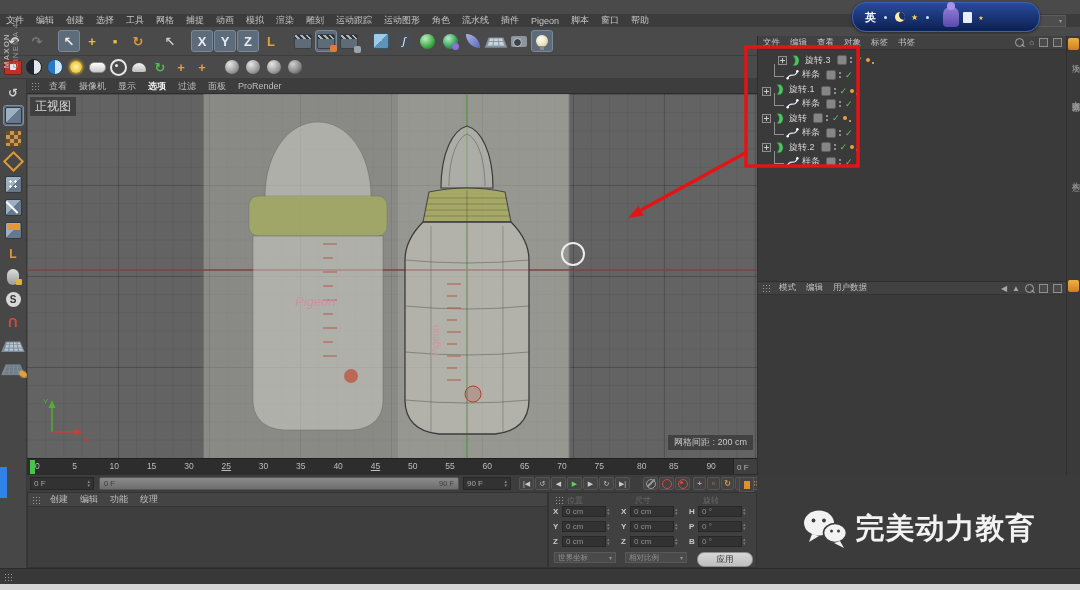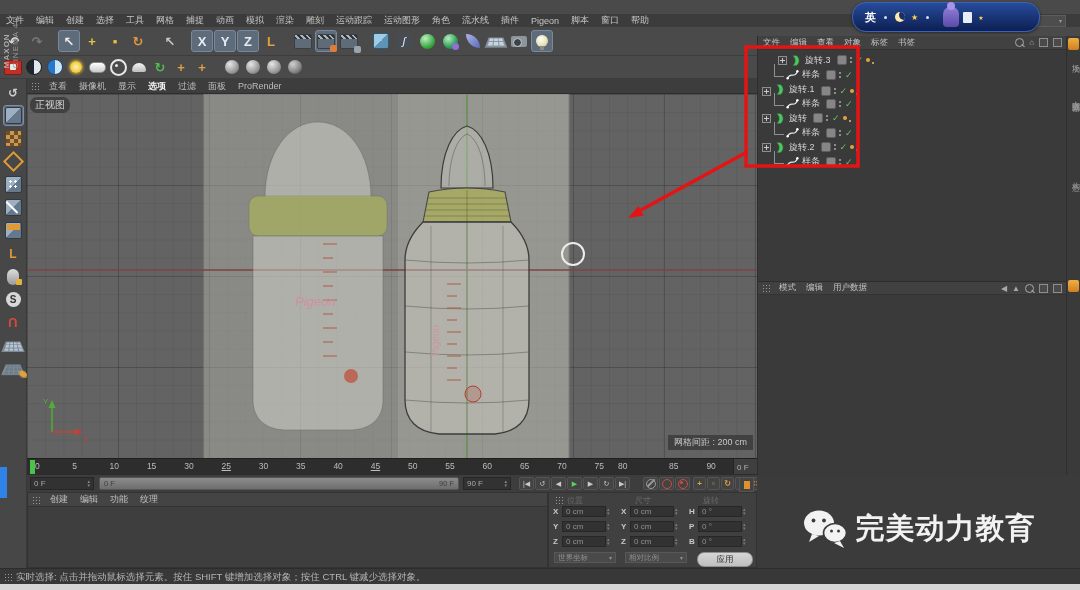--- a/index.html
+++ b/index.html
@@ -86,21 +86,21 @@
 
   
   #vpmenu{left:27px;top:79px;width:730px;height:15px;background:#3d3d3d;border-bottom:1px solid #2e2e2e;display:flex;align-items:center;font-size:9px;color:#bdbdbd;box-sizing:border-box;}
   #vpmenu .mitem.act{color:#f0f0f0;font-weight:bold;}
   #canvas{left:27px;top:94px;width:730px;height:364px;background-color:#636363;background-image:
     linear-gradient(rgba(0,0,0,.16) 1px,transparent 1px),linear-gradient(90deg,rgba(0,0,0,.16) 1px,transparent 1px),
     linear-gradient(rgba(0,0,0,.06) 1px,transparent 1px),linear-gradient(90deg,rgba(0,0,0,.06) 1px,transparent 1px);
     background-size:91px 91px,91px 91px,18.2px 18.2px,18.2px 18.2px;overflow:hidden;}
   #lightrect{left:176px;top:0;width:365px;height:364px;background:rgba(190,190,180,.42);border-left:1px solid rgba(0,0,0,.18);border-right:1px solid rgba(0,0,0,.18);}
   #lightrect2{left:371px;top:0;width:170px;height:364px;background:rgba(215,215,205,.18);}
-  #viewlabel{left:3px;top:3px;background:rgba(55,55,55,.78);color:#d8d8d8;font-size:10px;padding:1px 5px;border-radius:7px;}
+  #viewlabel{left:3px;top:3px;background:rgba(55,55,55,.78);color:#d8d8d8;font-size:12px;padding:1px 5px;}
   #gridlabel{right:4px;bottom:8px;background:rgba(52,52,52,.72);color:#c9c9c9;font-size:9px;padding:1px 6px;}
 
   
   #ruler{left:27px;top:458px;width:730px;height:16px;background:#2d2d2d;border-top:1px solid #1f1f1f;overflow:hidden;}
   #rulermarker{left:3px;top:1px;width:5px;height:14px;background:#49c349;}
   .tick{position:absolute;top:2px;font-size:8.5px;color:#bcbcbc;}
   #rulerbox{left:706px;top:0;width:24px;height:16px;background:#3f3f3f;border-left:1px solid #242424;color:#b5b5b5;font-size:8px;display:flex;align-items:center;padding-left:3px;box-sizing:border-box;}
   #transport{left:27px;top:474px;width:730px;height:18px;background:#3d3d3d;border-top:1px solid #2c2c2c;}
   .fbox{position:absolute;top:2px;height:13px;background:#323232;border:1px solid #262626;color:#a9a9a9;font-size:8px;display:flex;align-items:center;padding:0 3px;box-sizing:border-box;}
   .fbox .steppers{margin-left:auto;display:flex;flex-direction:column;font-size:5px;line-height:3.5px;color:#8a8a8a;}
@@ -458,21 +458,21 @@
         <span class="tick" style="left: 231.8px;">30</span>
         <span class="tick" style="left: 269.1px;">35</span>
         <span class="tick" style="left: 306.4px;">40</span>
         <span class="tick" style="left: 343.7px; text-decoration: underline;">45</span>
         <span class="tick" style="left: 381px;">50</span>
         <span class="tick" style="left: 418.3px;">55</span>
         <span class="tick" style="left: 455.6px;">60</span>
         <span class="tick" style="left: 492.9px;">65</span>
         <span class="tick" style="left: 530.2px;">70</span>
         <span class="tick" style="left: 567.5px;">75</span>
-        <span class="tick" style="left: 591px; text-align: right;">80</span>
+        <span class="tick" style="left: 610px; text-align: right;">80</span>
         <span class="tick" style="left: 642.1px;">85</span>
         <span class="tick" style="left: 679.4px;">90</span>
       </div>
     <div id="rulerbox" class="ab">0 F</div>
   </div>
 
   <div id="transport" class="ab">
     <div class="fbox" style="left:3px;width:64px;">
       <span>0 F</span>
       <span class="steppers">
@@ -799,21 +799,20 @@
     </div>
     <div class="cdrop" style="left:76px;top:59px;width:62px;">
       <span>相对比例</span>
         <span class="arr">▾</span>
     </div>
     <div id="applybtn">应用</div>
   </div>
 
   <div id="statusbar" class="ab">
     <span class="grip"></span>
-    <span>实时选择: 点击并拖动鼠标选择元素。按住 SHIFT 键增加选择对象；按住 CTRL 键减少选择对象。</span>
   </div>
   <div id="bottomstrip" class="ab"></div>
   <div id="blueedge" class="ab"></div>
 
   <svg id="annot" class="ab">
     <rect x="746" y="47" width="112" height="119" fill="none" stroke="#e41414" stroke-width="3.5"></rect>
     <line x1="747" y1="152" x2="641" y2="210" stroke="#e41414" stroke-width="3.5"></line>
     <polygon points="628,218 638.5,205.9 643.8,215.5" fill="#e41414"></polygon>
   </svg>
 

